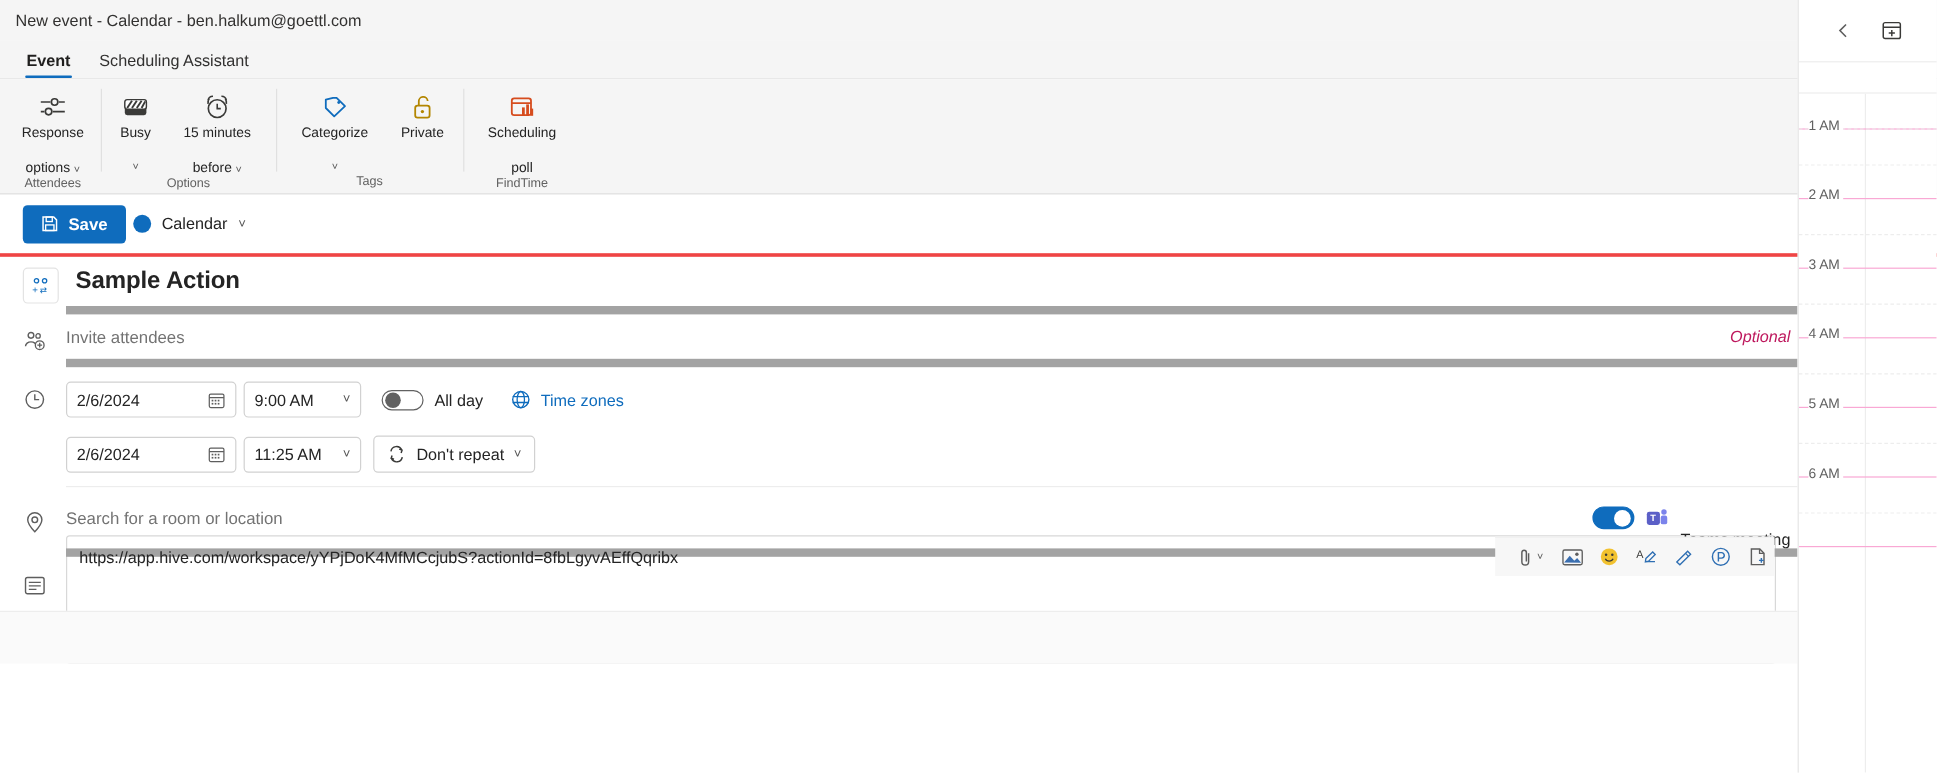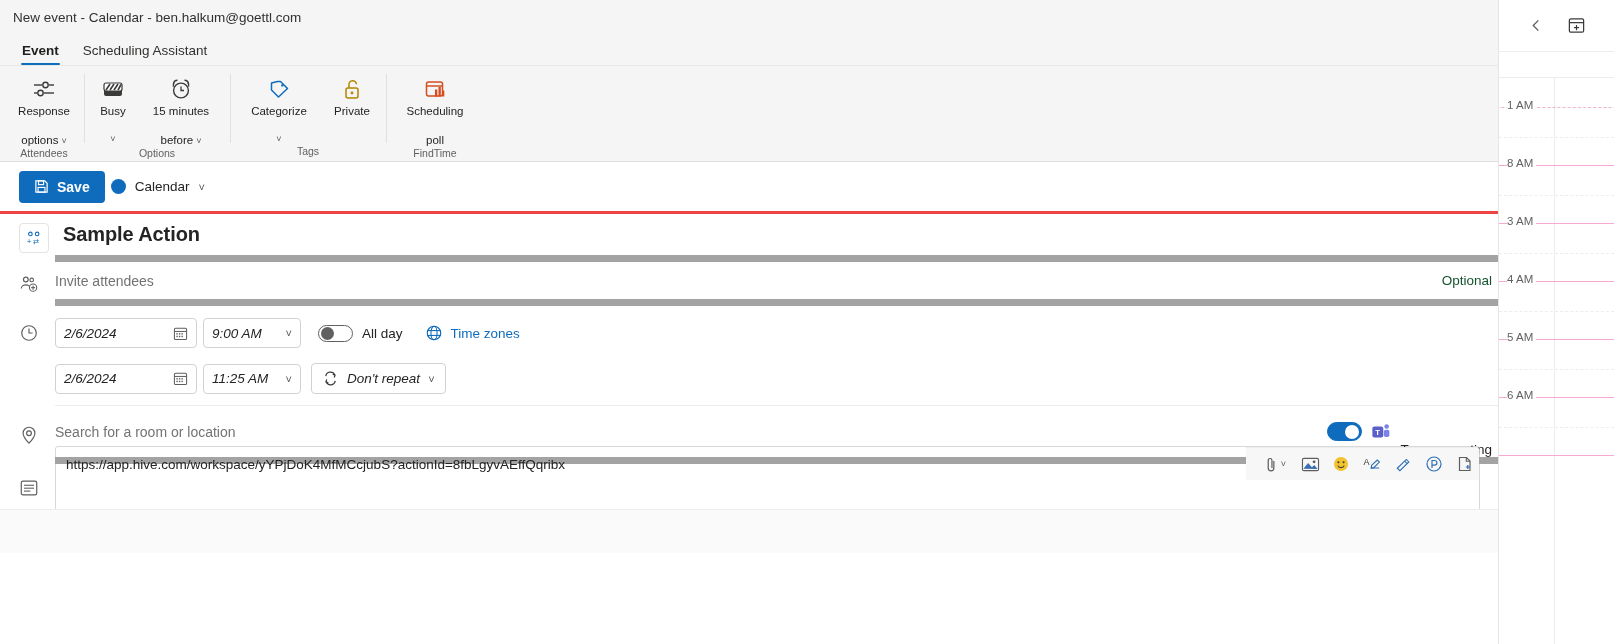--- a/index.html
+++ b/index.html
@@ -104,29 +104,29 @@
     width:30px; height:30px; border:1px solid #e3e3e3; border-radius:4px;
     display:flex; align-items:center; justify-content:center; background:#fff;
   }
   .evtitle {
     font-size: 20px; font-weight:700; color:#242424; letter-spacing:-0.1px;
     padding-left: 8px;
   }
 
   
   .placeholder { font-size:14px; color:#737373; }
-  .optional { margin-left:auto; color:#14532d; font-size:13.5px; cursor:pointer; padding-right:6px; }
+  .optional { margin-left:auto; color:#be185d; font-size:13.5px; cursor:pointer; padding-right:6px;font-style:italic; }
 
   
   .dtrow .rowbody { border-bottom:none; min-height: 38px; align-items:center; }
   .dtrow2 .rowbody { border-bottom:1px solid #ededed; padding-bottom: 8px; min-height:46px;}
   .field {
     height:30px; border:1px solid #d1d1d1; border-radius:4px; background:#fff;
     display:flex; align-items:center; font-size:13.5px; color:#242424;
-    padding: 0 8px; cursor:pointer;font-style:italic;
+    padding: 0 8px; cursor:pointer;
   }
   .datefield { width: 142px; justify-content:space-between; }
   .timefield { width: 98px; justify-content:space-between; margin-left: 6px; }
   .repeatfield { margin-left: 10px; gap:8px; padding: 0 10px; height:31px; }
   .alldaywrap { display:flex; align-items:center; gap:9px; margin-left: 17px; cursor:pointer;}
   .toggle {
     width:35px; height:17px; border-radius:10px; background:#fff;
     border:1px solid #616161; position:relative; flex:0 0 35px;
   }
   .toggle .knob {
@@ -597,21 +597,21 @@
       </span>
     </div>
     <div class="calgridtop"></div>
     <div class="calscroll">
       <div class="calvline"></div>
       <div class="hourcell" style="height:30px;"></div>
       <div class="hourcell">
         <span class="hourlbl">1 AM</span>
       </div>
       <div class="hourcell">
-        <span class="hourlbl">8 AM</span>
+        <span class="hourlbl">2 AM</span>
       </div>
       <div class="hourcell">
         <span class="hourlbl">3 AM</span>
       </div>
       <div class="hourcell">
         <span class="hourlbl">4 AM</span>
       </div>
       <div class="hourcell">
         <span class="hourlbl">5 AM</span>
       </div>

